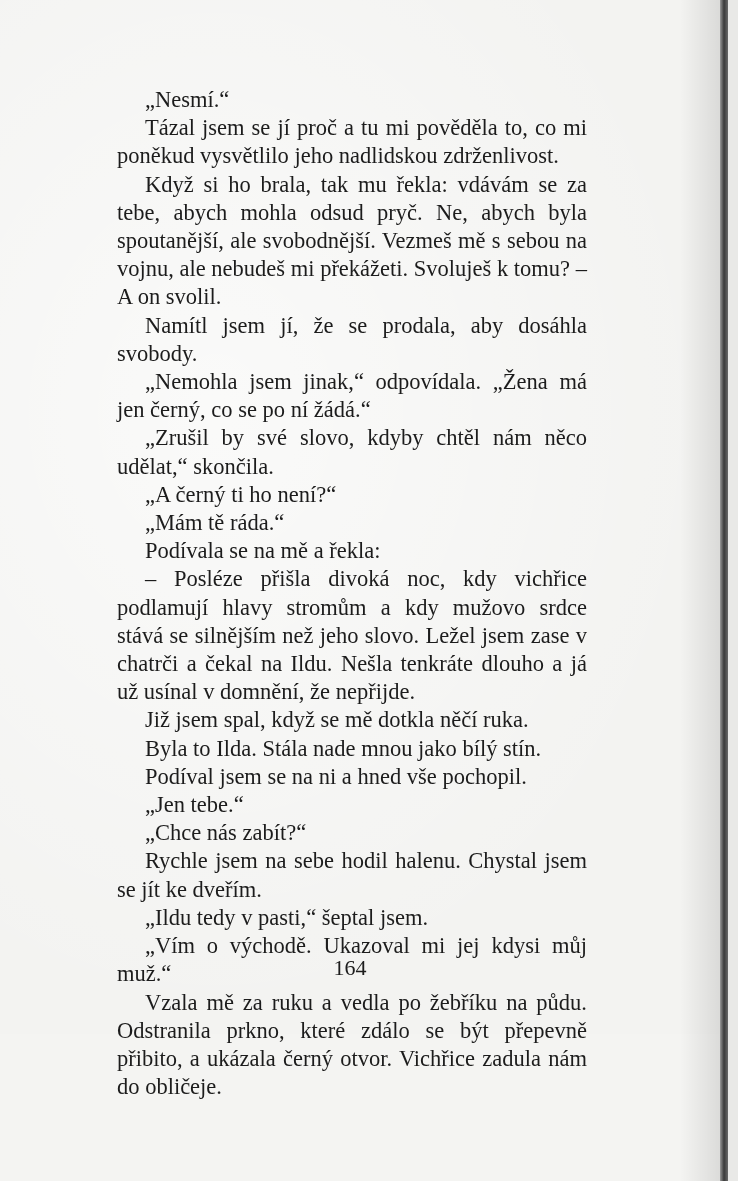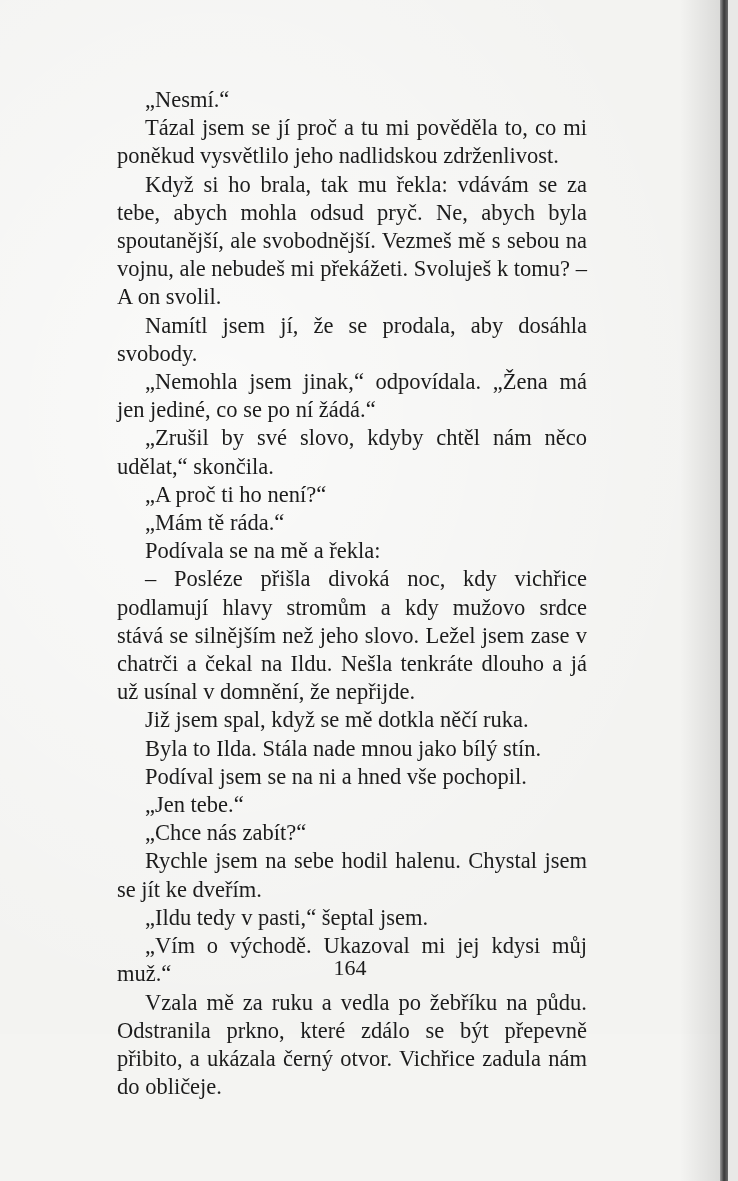--- a/index.html
+++ b/index.html
@@ -41,23 +41,23 @@
 </style>
 </head>
 <body>
 
 <div class="page">
   <div class="text">
     <p class="p">„Nesmí.“</p>
     <p class="p">Tázal jsem se jí proč a tu mi pověděla to, co mi poněkud vysvětlilo jeho nadlidskou zdrženlivost.</p>
     <p class="p">Když si ho brala, tak mu řekla: vdávám se za tebe, abych mohla odsud pryč. Ne, abych byla spoutanější, ale svobodnější. Vezmeš mě s sebou na vojnu, ale nebudeš mi překážeti. Svoluješ k tomu? – A on svolil.</p>
     <p class="p">Namítl jsem jí, že se prodala, aby dosáhla svobody.</p>
-    <p class="p">„Nemohla jsem jinak,“ odpovídala. „Žena má jen jediné, co se po ní žádá.“</p>
+    <p class="p">„Nemohla jsem jinak,“ odpovídala. „Žena má jen černý, co se po ní žádá.“</p>
     <p class="p">„Zrušil by své slovo, kdyby chtěl nám něco udělat,“ skončila.</p>
-    <p class="p">„A proč ti ho není?“</p>
+    <p class="p">„A černý ti ho není?“</p>
     <p class="p">„Mám tě ráda.“</p>
     <p class="p">Podívala se na mě a řekla:</p>
     <p class="p">– Posléze přišla divoká noc, kdy vichřice podlamují hlavy stromům a kdy mužovo srdce stává se silnějším než jeho slovo. Ležel jsem zase v chatrči a čekal na Ildu. Nešla tenkráte dlouho a já už usínal v domnění, že nepřijde.</p>
     <p class="p">Již jsem spal, když se mě dotkla něčí ruka.</p>
     <p class="p">Byla to Ilda. Stála nade mnou jako bílý stín.</p>
     <p class="p">Podíval jsem se na ni a hned vše pochopil.</p>
     <p class="p">„Jen tebe.“</p>
     <p class="p">„Chce nás zabít?“</p>
     <p class="p">Rychle jsem na sebe hodil halenu. Chystal jsem se jít ke dveřím.</p>
     <p class="p">„Ildu tedy v pasti,“ šeptal jsem.</p>

